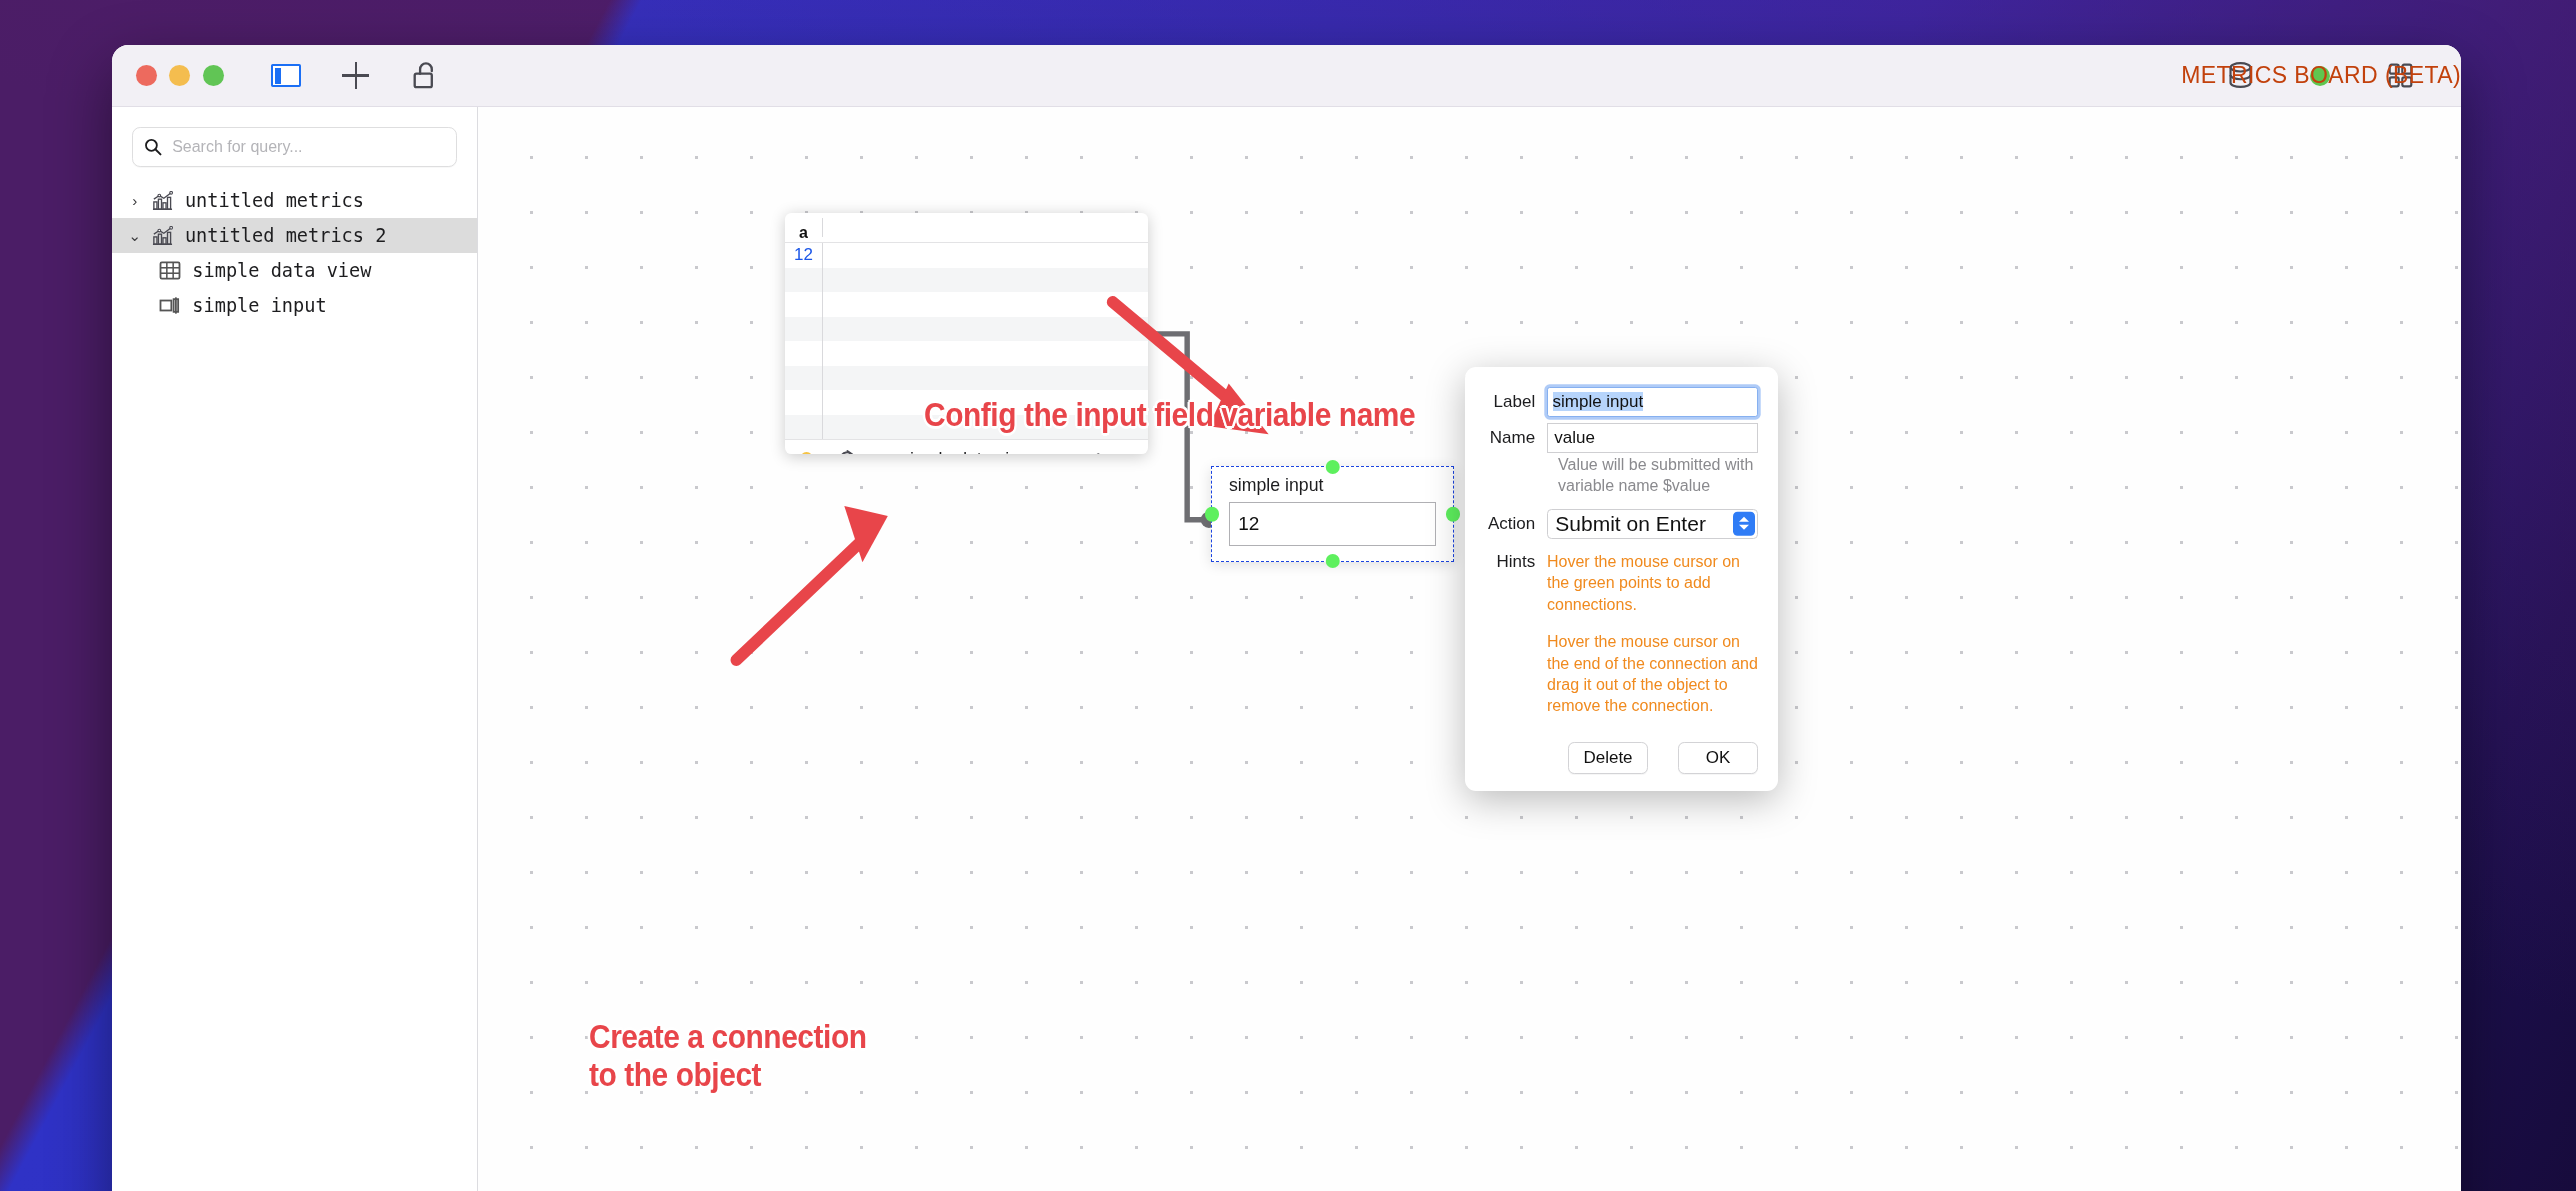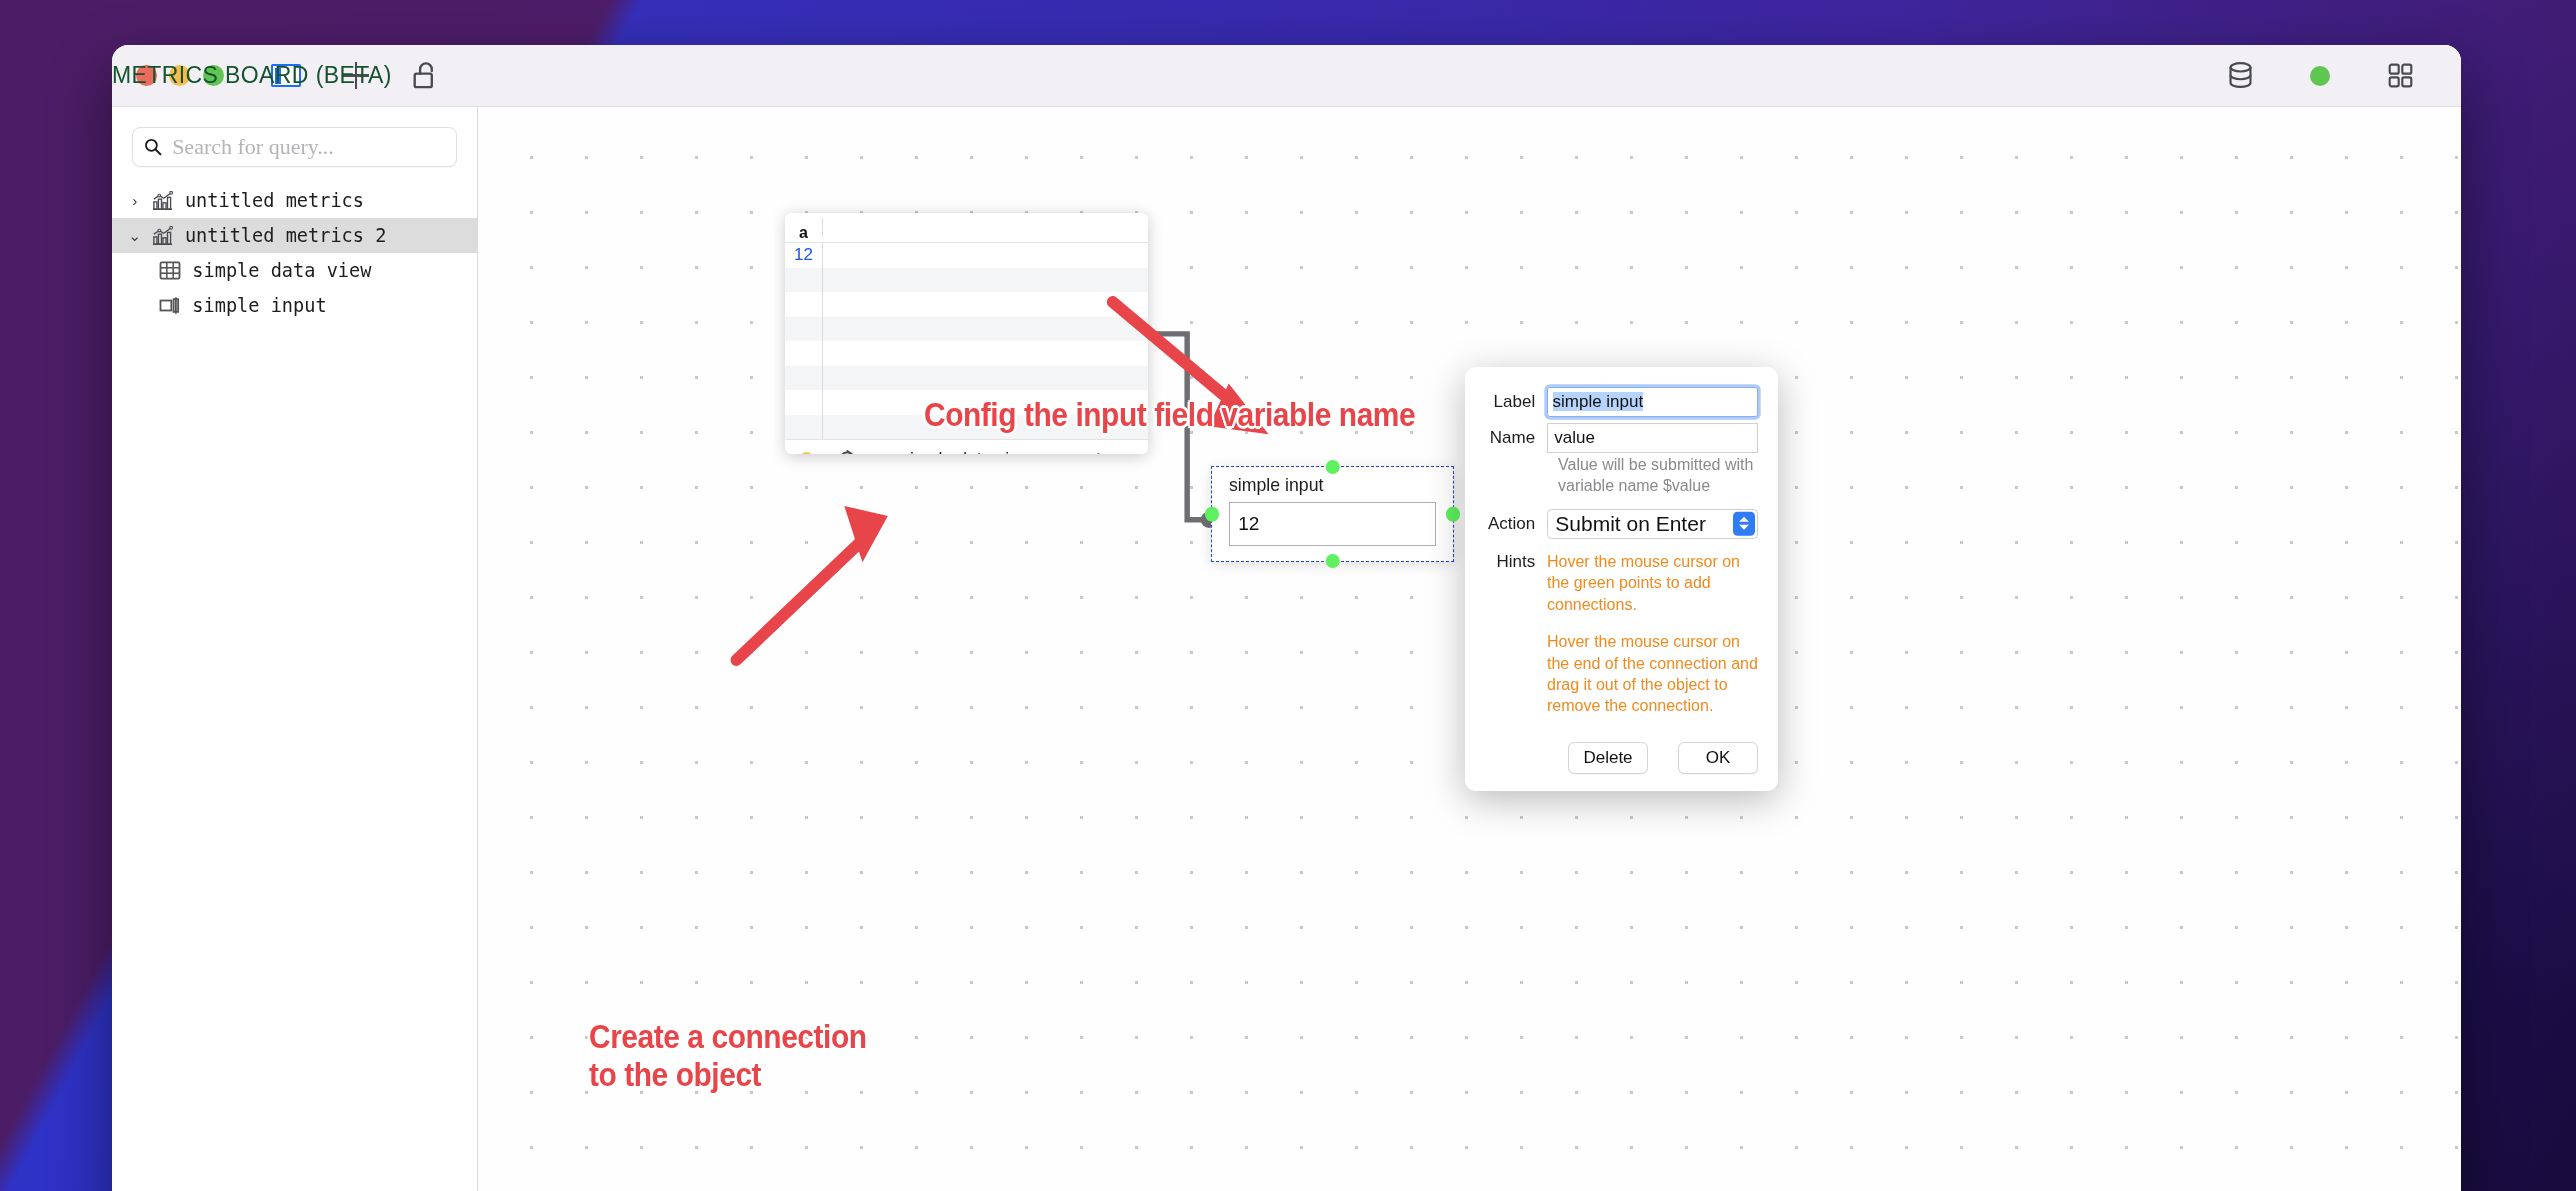--- a/index.html
+++ b/index.html
@@ -99,23 +99,23 @@
   }
   .plus-glyph::before, .plus-glyph::after {
     content: ""; position: absolute; background: #4a4a52;
   }
   .plus-glyph::before { left: 0; right: 0; top: 12.2px; height: 2.7px; }
   .plus-glyph::after  { top: 0; bottom: 0; left: 12.2px; width: 2.7px; }
 
   #win-title {
     position: absolute;
     left: 0; right: 0;
-    text-align: left;
+    text-align: right;
     font-size: 23px;
-    color: #14532d;
+    color: #c2410c;
     letter-spacing: 0.4px;
     pointer-events: none;
   }
 
   .tb-right {
     margin-left: auto;
     display: flex;
     align-items: center;
     gap: 53px;
     margin-right: 44px;
@@ -141,22 +141,22 @@
     border-radius: 8.2px;
     background: #fff;
     display: flex;
     align-items: center;
     padding: 0 11px;
     gap: 10px;
     box-shadow: 0 0.9px 0.9px rgba(0,0,0,.03);
   }
   #search-input {
     border: none; outline: none;
-    font-size: 22px;
-    font-family: Liberation Serif, serif;
+    font-size: 16px;
+    font-family: Liberation Sans, sans-serif;
     color: #0369a1;
     background: transparent;
     width: 100%;
   }
   #search-input::placeholder { color: #b4b4b8; }
 
   .tree-row {
     display: flex;
     align-items: center;
     height: 35px;

